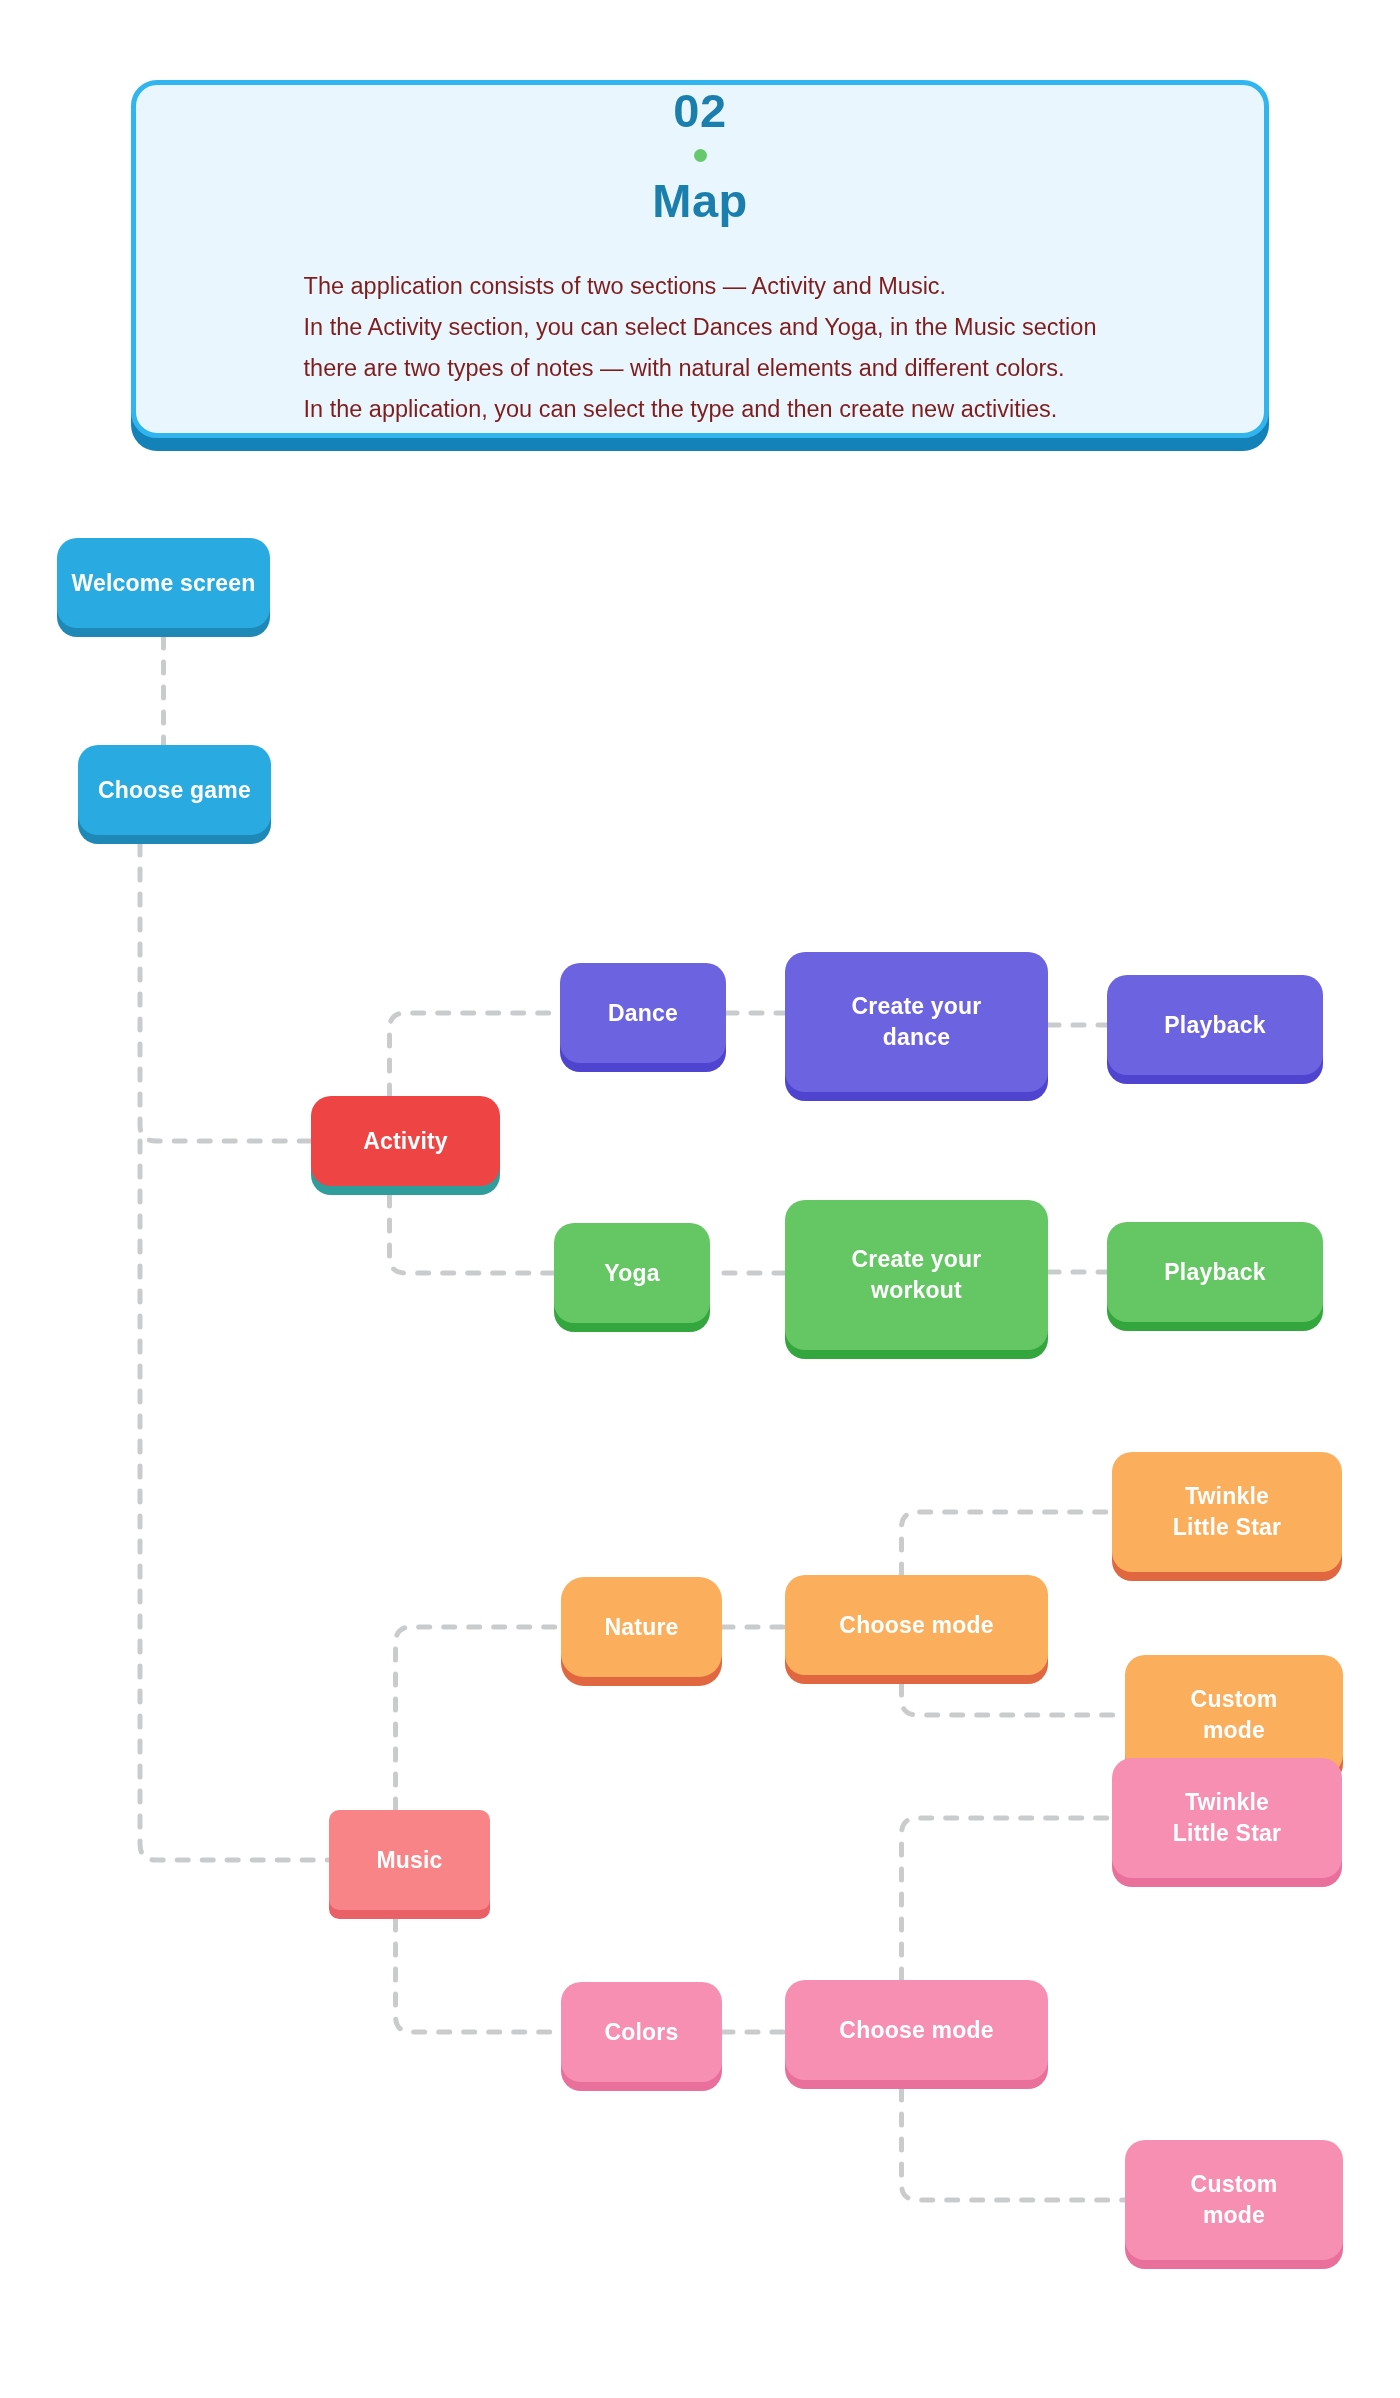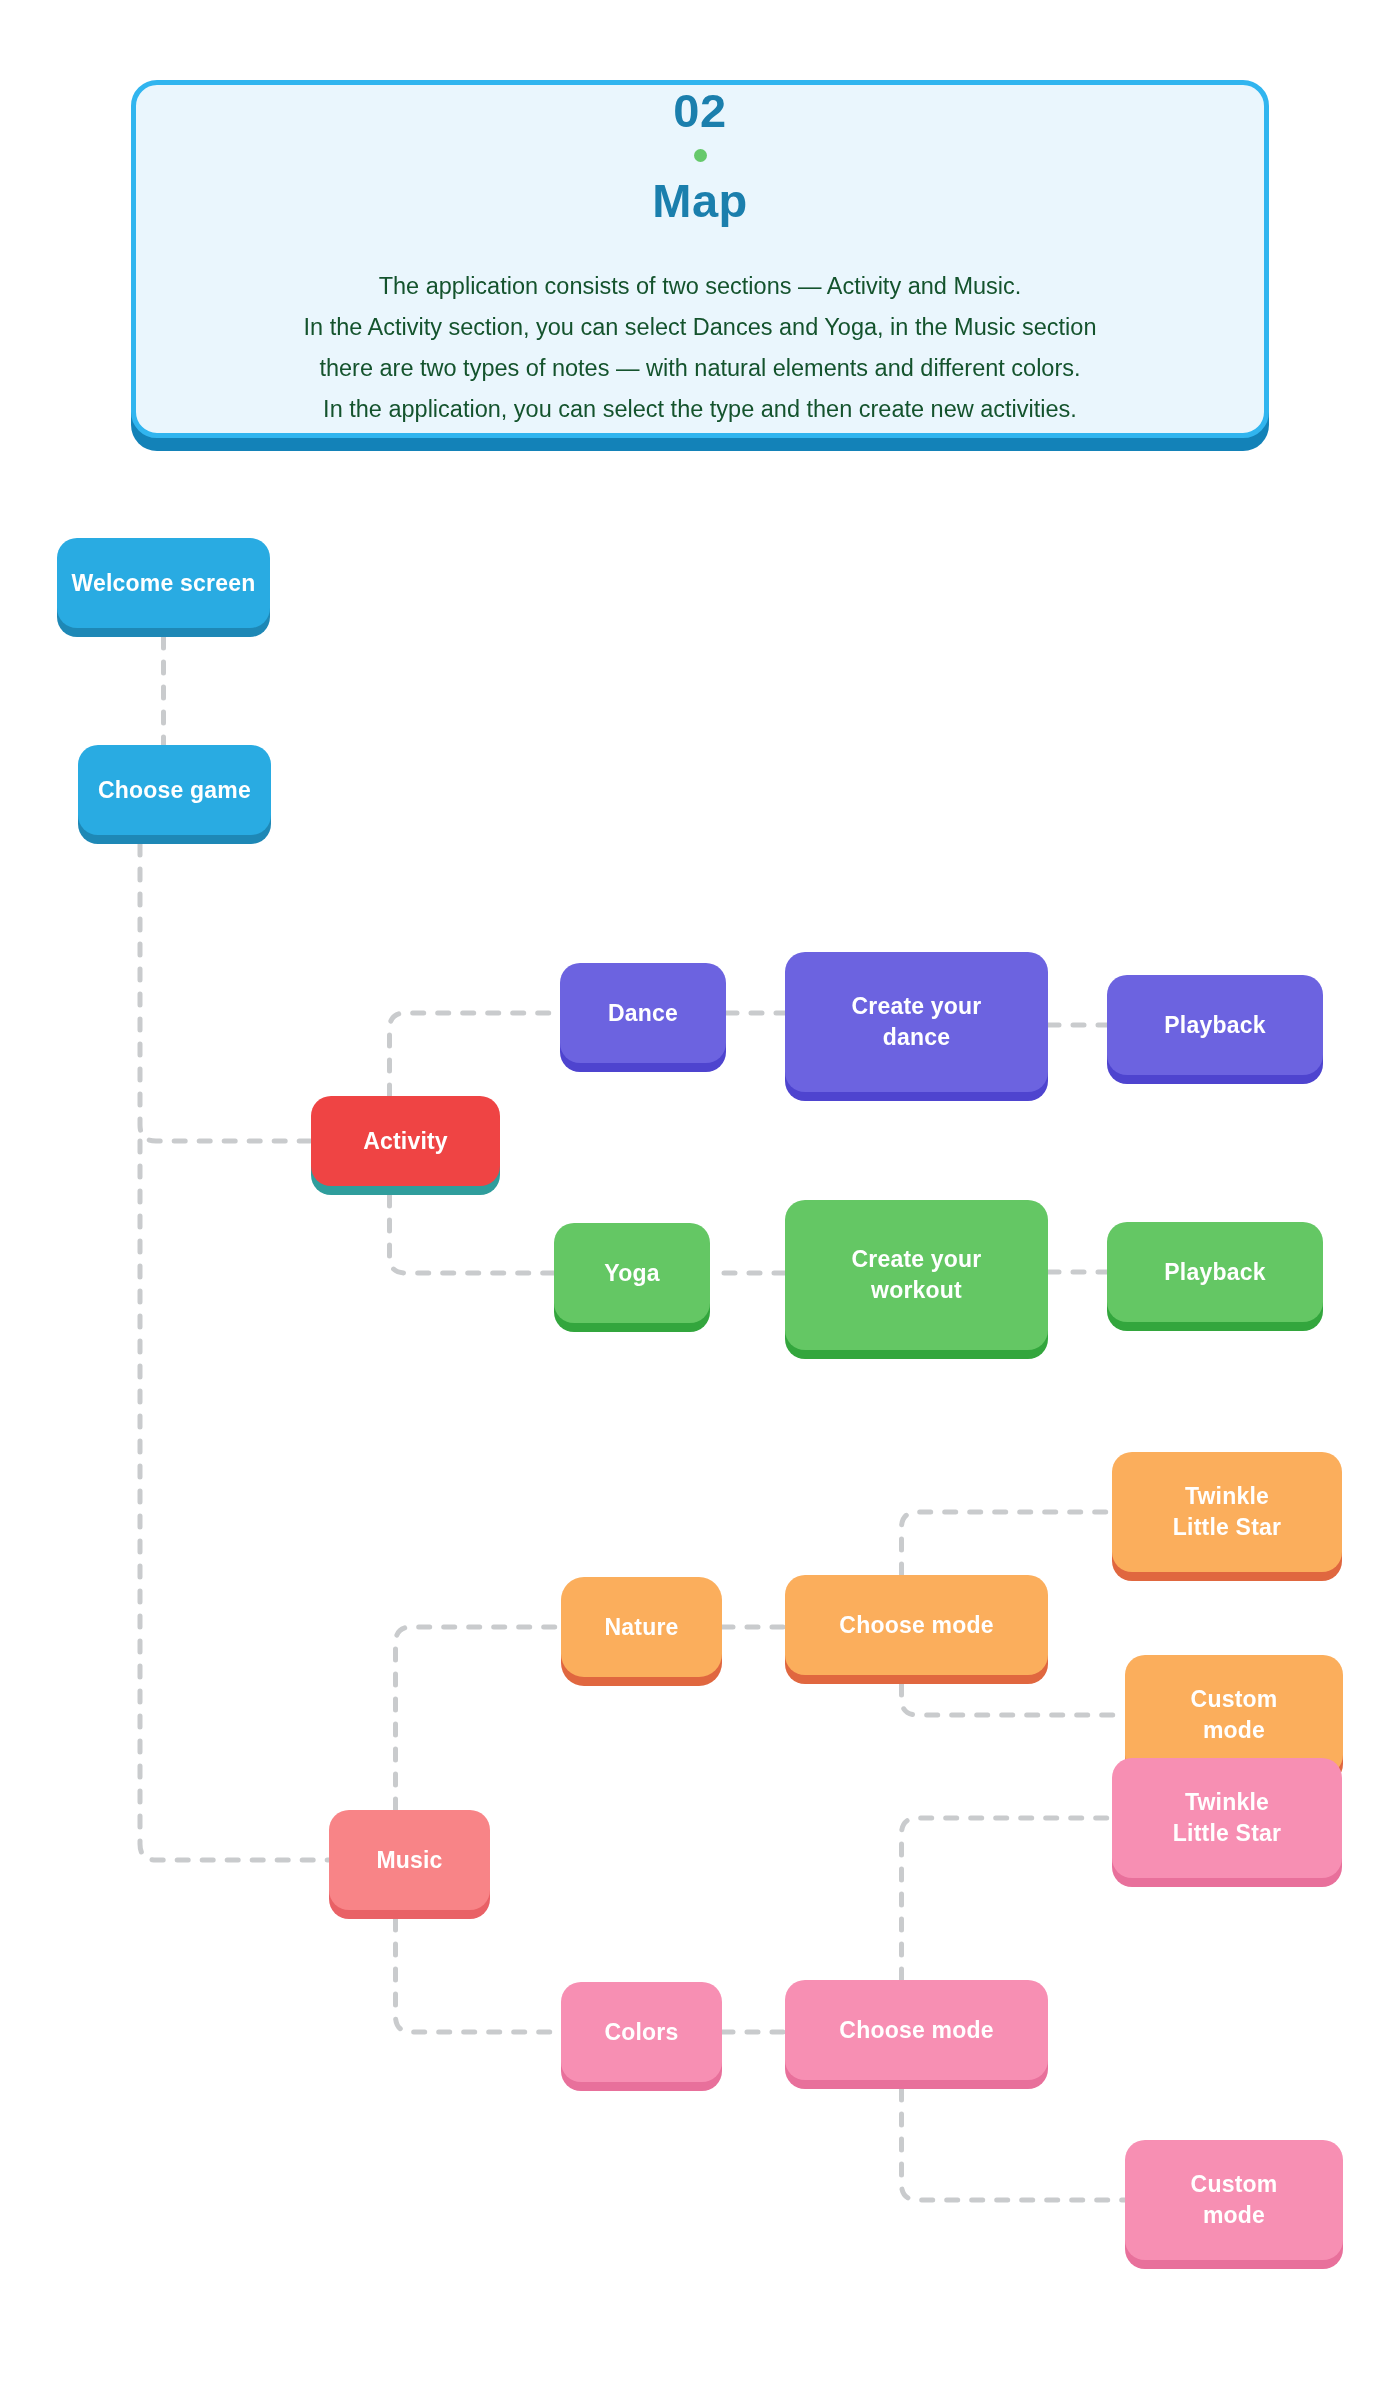--- a/index.html
+++ b/index.html
@@ -44,22 +44,21 @@
   #header-title .dot-sep {
     display: inline-block;
     width: 13px;
     height: 13px;
     border-radius: 50%;
     background: #66c96b;
   }
   #header-desc {
     font-size: 23.5px;
     line-height: 41px;
-    color: #14532d;
-    text-align: center;
+    color: #7f1d1d;
     font-weight: 400;
   }
 
   
   #flow {
     position: absolute;
     left: 0; top: 0;
     width: 1400px;
     height: 2294px;
   }
@@ -87,21 +86,21 @@
     padding: 0 12px;
     z-index: 3;
   }
   .node .lbl { display: block; white-space: pre-line; }
 
   .c-blue   { background: #29abe2; box-shadow: 0 9px 0 0 #1e88b6; }
   .c-teal   { background: #ef4444; box-shadow: 0 9px 0 0 #2f9d9c; }
   .c-purple { background: #6c63e0; box-shadow: 0 9px 0 0 #4e44cf; }
   .c-green  { background: #64c764; box-shadow: 0 9px 0 0 #33a63d; }
   .c-orange { background: #fbae5c; box-shadow: 0 9px 0 0 #e0673f; }
-  .c-red    { background: #f88487; box-shadow: 0 9px 0 0 #e96166; }
+  .c-red    { background: #f88487; box-shadow: 0 9px 0 0 #e96166; border-radius: 10px; }
   .c-pink   { background: #f78fb3; box-shadow: 0 9px 0 0 #e8709b; }
 </style>
 </head>
 <body>
 
 <div id="header-card">
   <div id="header-title">
     <span>02</span>
     <span class="dot-sep"></span>
     <span>Map</span>

